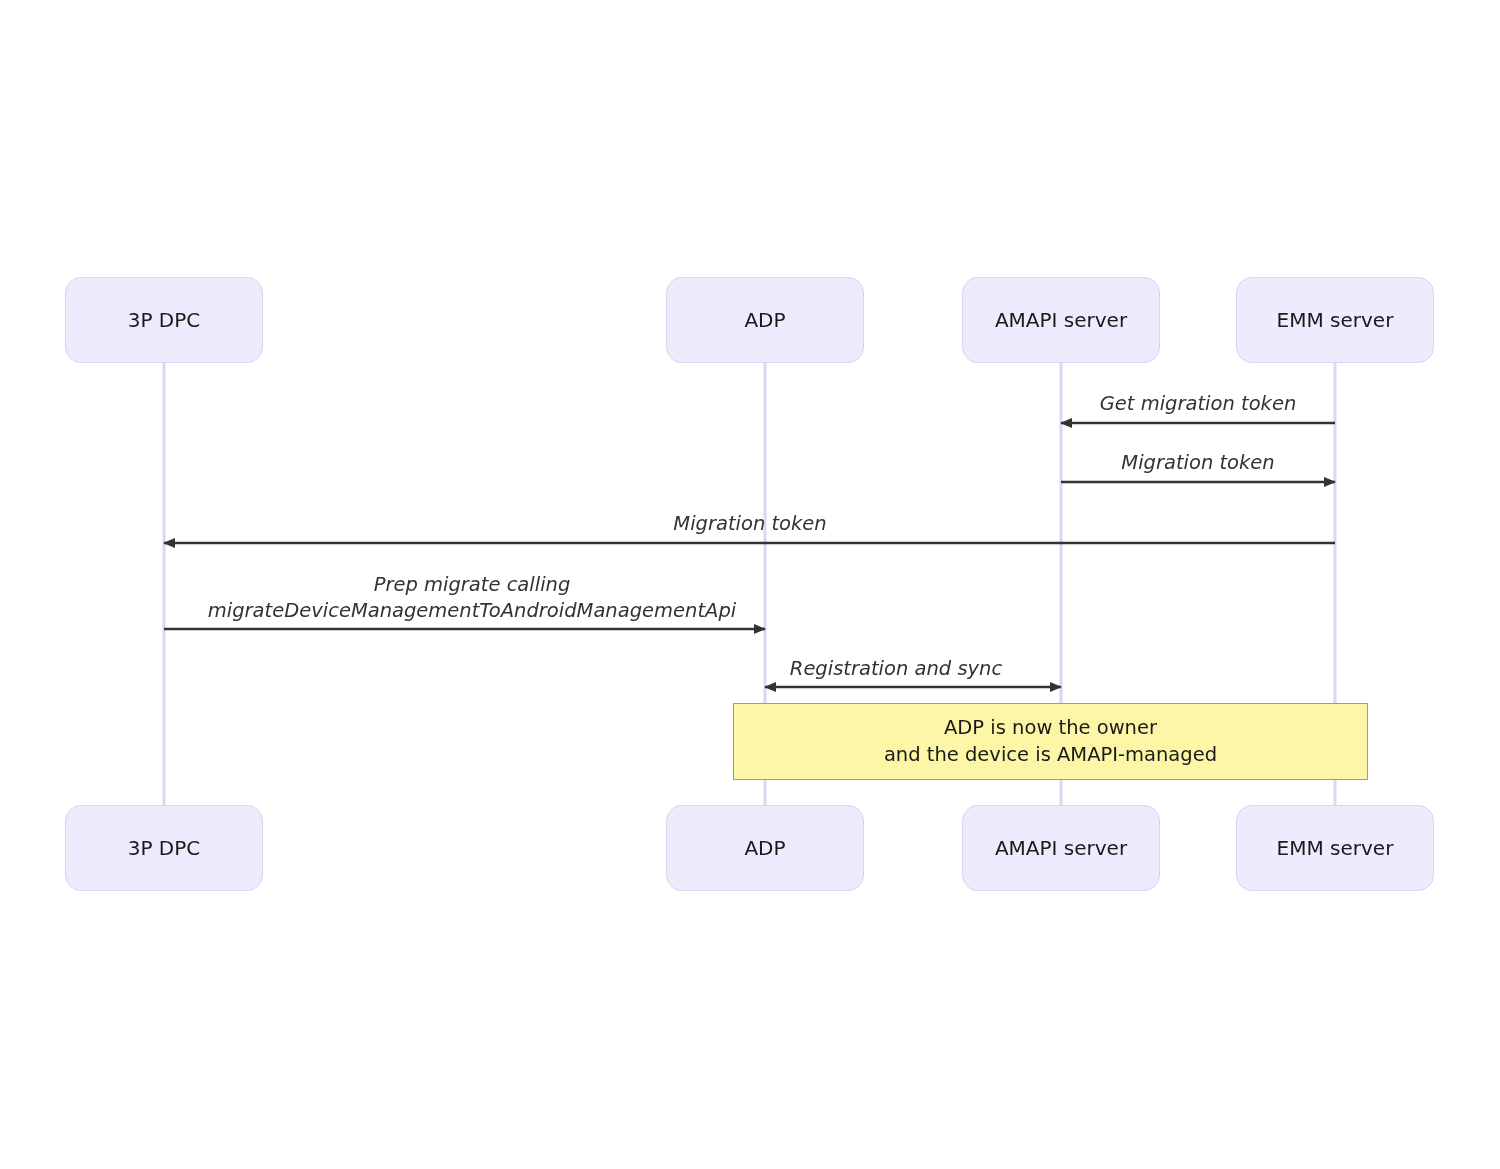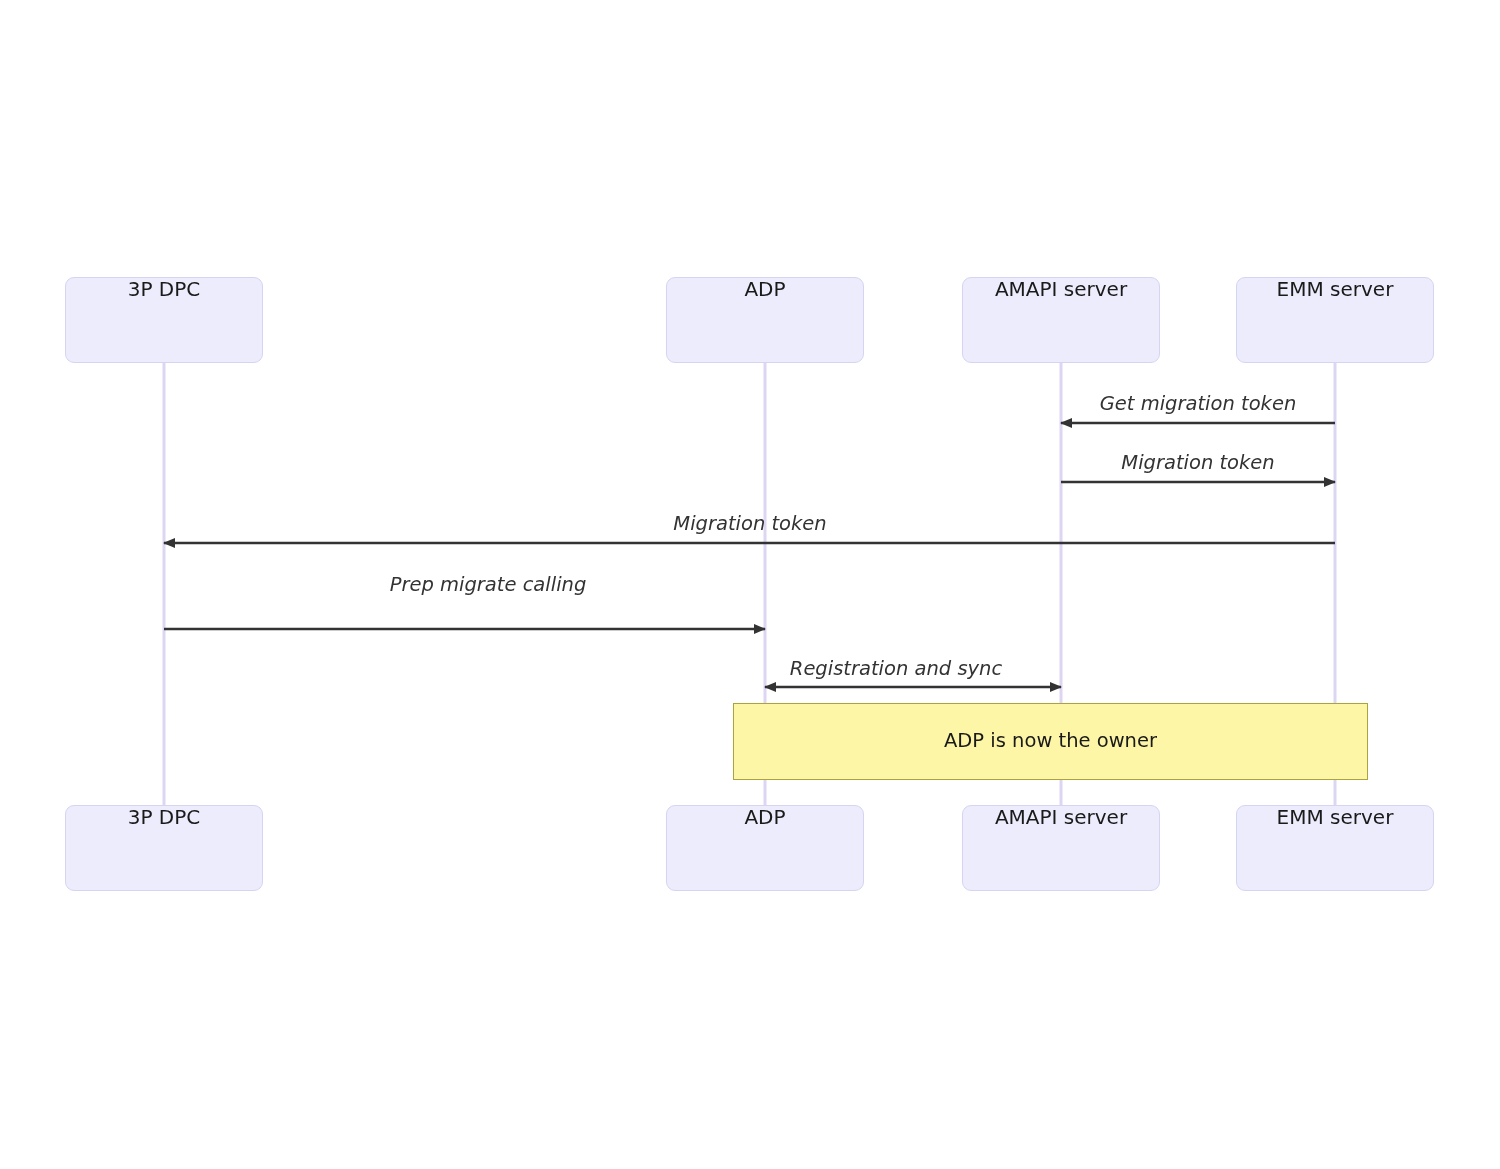--- a/index.html
+++ b/index.html
@@ -25,22 +25,23 @@
     left: 0;
     top: 0;
     width: 1500px;
     height: 1169px;
   }
   .participant-box {
     position: absolute;
     box-sizing: border-box;
     background: #ececfc;
     border: 1.3px solid #d5d5f3;
-    border-radius: 9px;
+    border-radius: 16px;
     display: flex;
+    align-items: center;
     justify-content: center;
   }
   .participant-label {
     font-size: 20px;
     color: #1a1a1a;
     line-height: 1.1;
     text-align: center;
     white-space: nowrap;
   }
   .note-box {
@@ -124,22 +125,23 @@
         <span class="participant-label">EMM server</span>
       </div>
       <div class="participant-box" style="left: 1236px; top: 805px; width: 198px; height: 86px;">
         <span class="participant-label">EMM server</span>
       </div>
     </div>
   <div id="labels">
       <div class="msg-label" style="left: 1198px; top: 391px;"><span>Get migration token</span></div>
       <div class="msg-label" style="left: 1198px; top: 450px;"><span>Migration token</span></div>
       <div class="msg-label" style="left: 750px; top: 511px;"><span>Migration token</span></div>
-      <div class="msg-label" style="left: 488px; top: 572px;"><span>Prep migrate calling</span></div>
+      <div class="msg-label" style="left: 472px; top: 572px;"><span>Prep migrate calling</span><span class="l2">migrateDeviceManagementToAndroidManagementApi</span></div>
       <div class="msg-label" style="left: 896px; top: 656px;"><span>Registration and sync</span></div>
     </div>
   <div id="notes">
       <div class="note-box" style="left: 733px; top: 703px; width: 635px; height: 77px;">
         <span class="note-line">ADP is now the owner</span>
+        <span class="note-line">and the device is AMAPI-managed</span>
       </div>
     </div>
 
 </div>
 
 </body></html>

